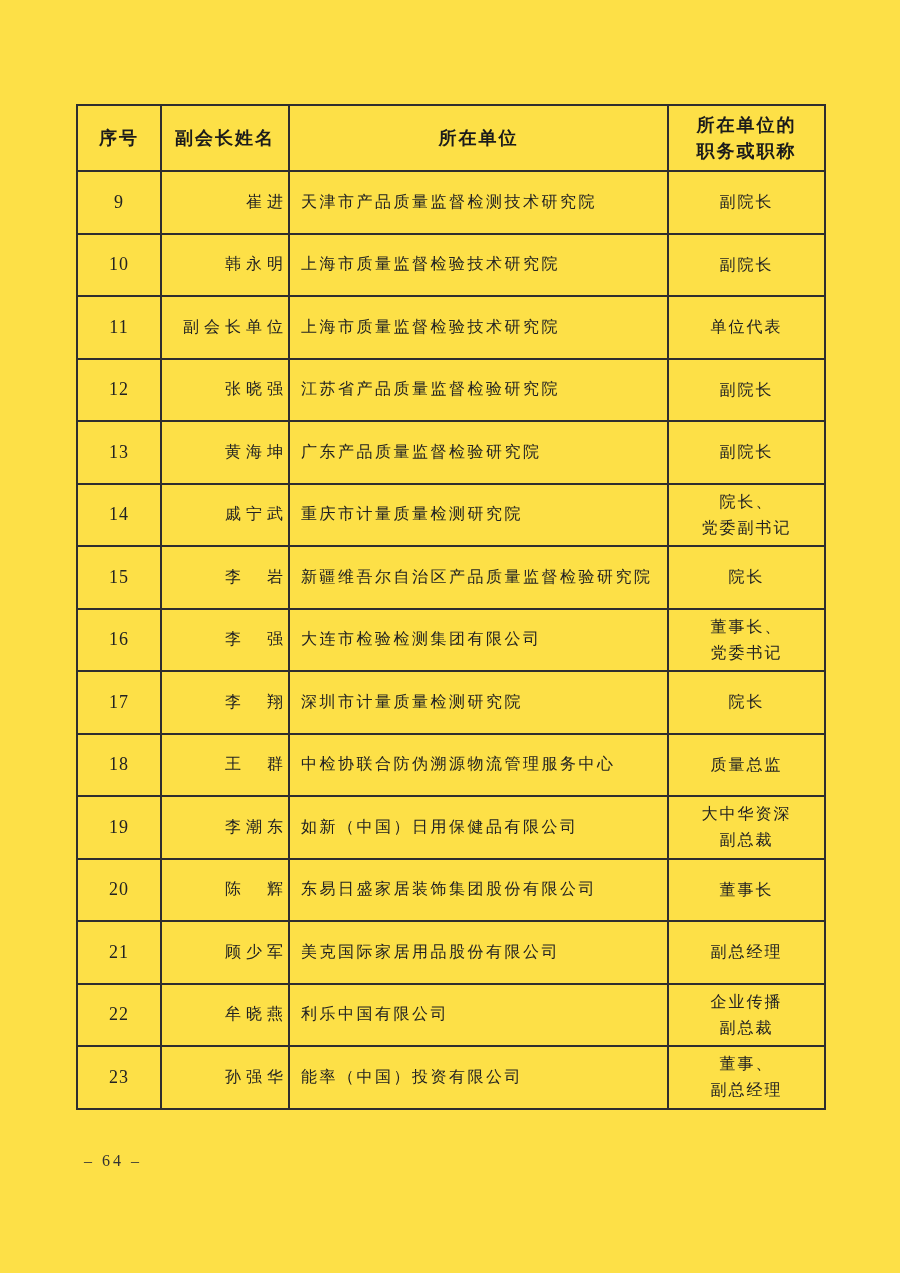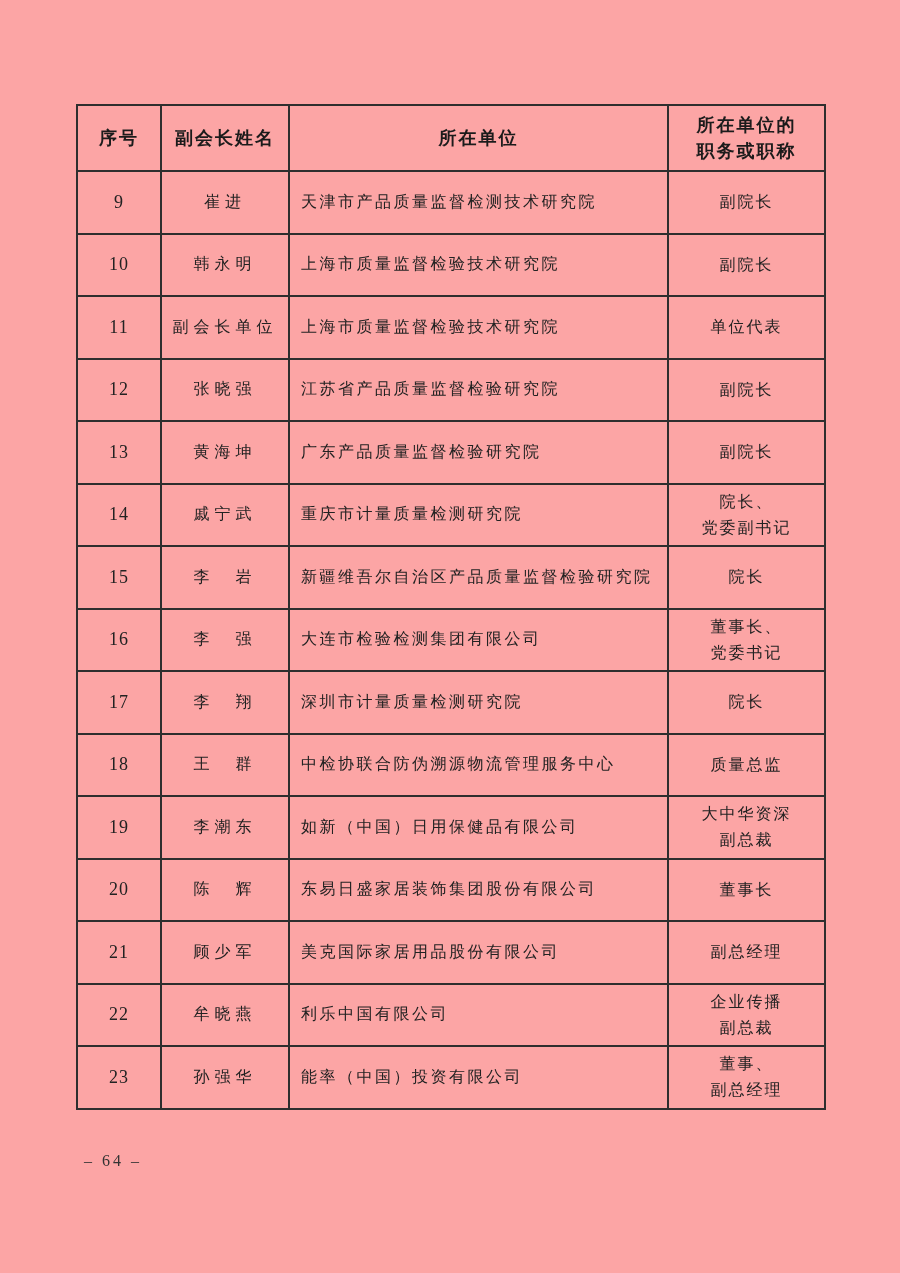--- a/index.html
+++ b/index.html
@@ -6,21 +6,21 @@
   html, body {
     width: 900px;
     background: #ffffff;
     font-family: "Liberation Serif", "DejaVu Serif", serif;
     color: #1d1d1d;
   }
   .page {
     position: relative;
     width: 900px;
     height: 1273px;
-    background: #fca5a5;
+    background: #fde047;
     overflow: hidden;
   }
   table.doc-table {
     position: absolute;
     left: 76px;
     top: 104px;
     width: 748px;
     border-collapse: collapse;
     table-layout: fixed;
   }
@@ -52,21 +52,21 @@
   td {
     font-size: 16px;
     color: #222222;
   }
   td.cell-no {
     text-align: center;
     font-size: 18px;
     letter-spacing: 1px;
   }
   td.cell-name {
-    text-align: center;
+    text-align: right;
     letter-spacing: 5px;
   }
   td.cell-org {
     text-align: left;
     padding-left: 11px;
     padding-right: 4px;
     letter-spacing: 2.5px;
     border-radius: 14px;
   }
   td.cell-title {

